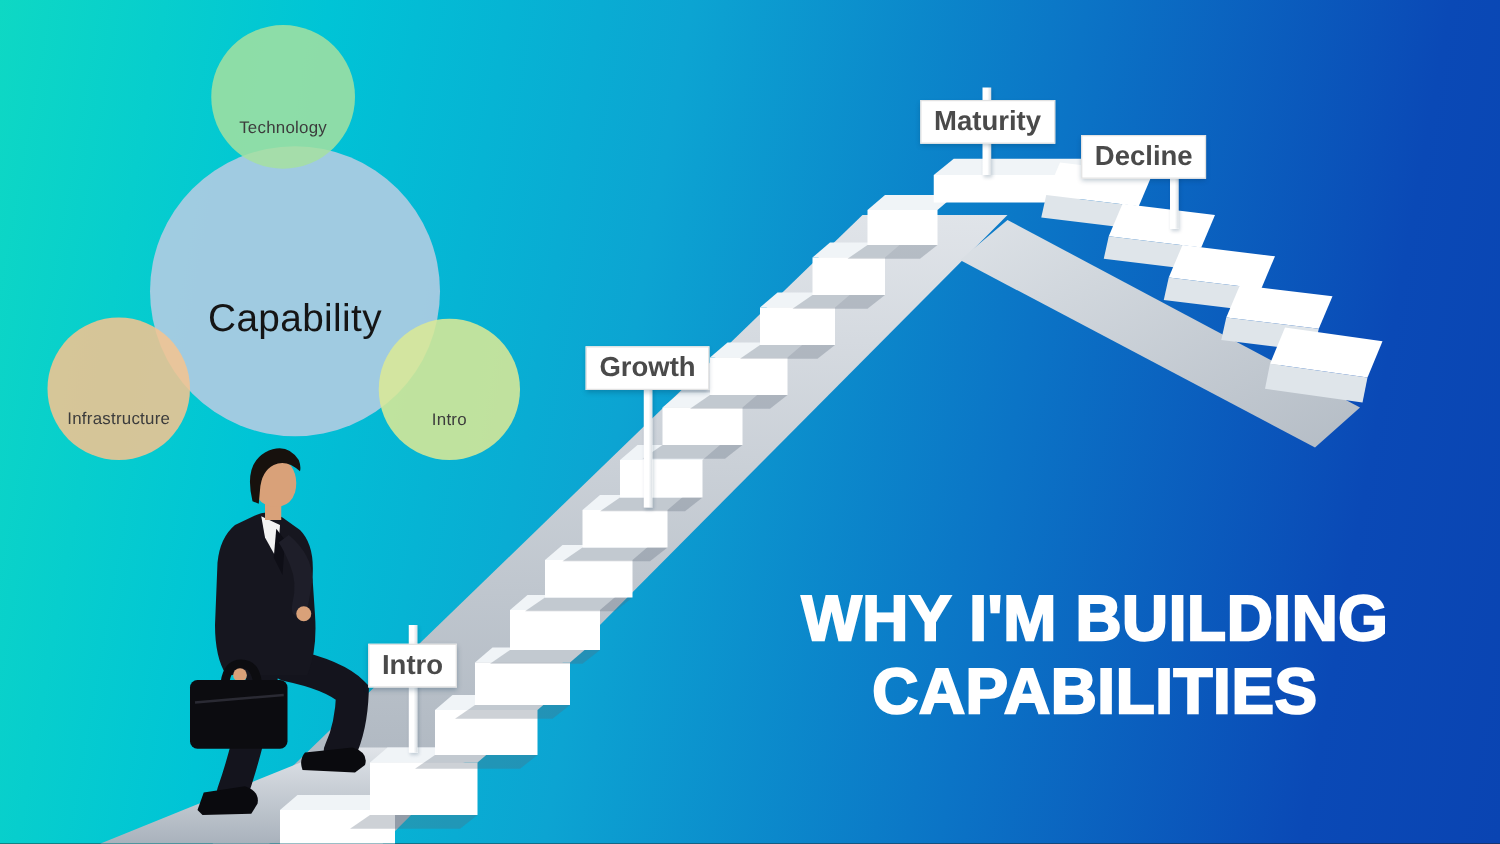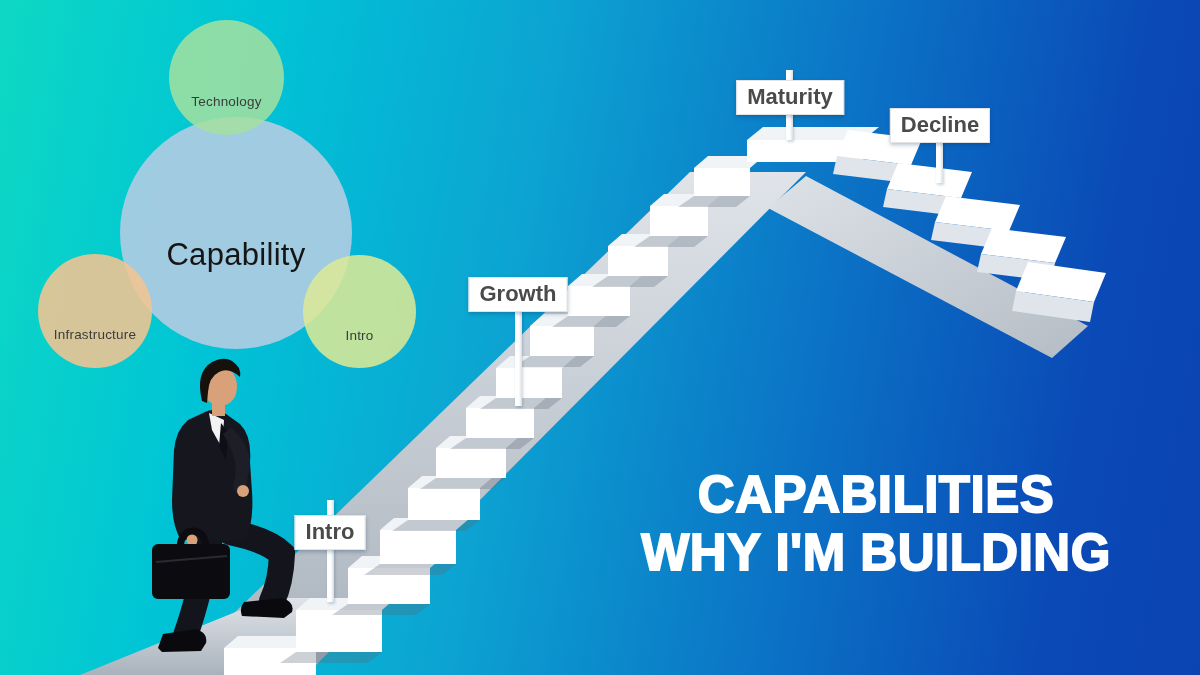--- a/index.html
+++ b/index.html
@@ -217,21 +217,21 @@
   <div class="sign-group">
     <div class="sign-post" style="left:515px;top:306px;height:100px;"></div>
     <div class="sign-panel" style="left:518px;top:277px;">Growth</div>
   </div>
   <div class="sign-group">
     <div class="sign-post" style="left:786px;top:70px;height:70px;"></div>
     <div class="sign-panel" style="left:790px;top:41px;margin-top:39px;">Maturity</div>
   </div>
   <div class="sign-group">
     <div class="sign-post" style="left:936px;top:135px;height:48px;"></div>
-    <div class="sign-panel" style="left:940px;top:108px;">Decline</div>
+    <div class="sign-panel" style="left:915px;top:108px;">Decline</div>
   </div>
 
   <div class="title">
+    <div>WHY I'M BUILDING</div>
     <div>CAPABILITIES</div>
-    <div>WHY I'M BUILDING</div>
   </div>
 
 </div>
 
 </body></html>

